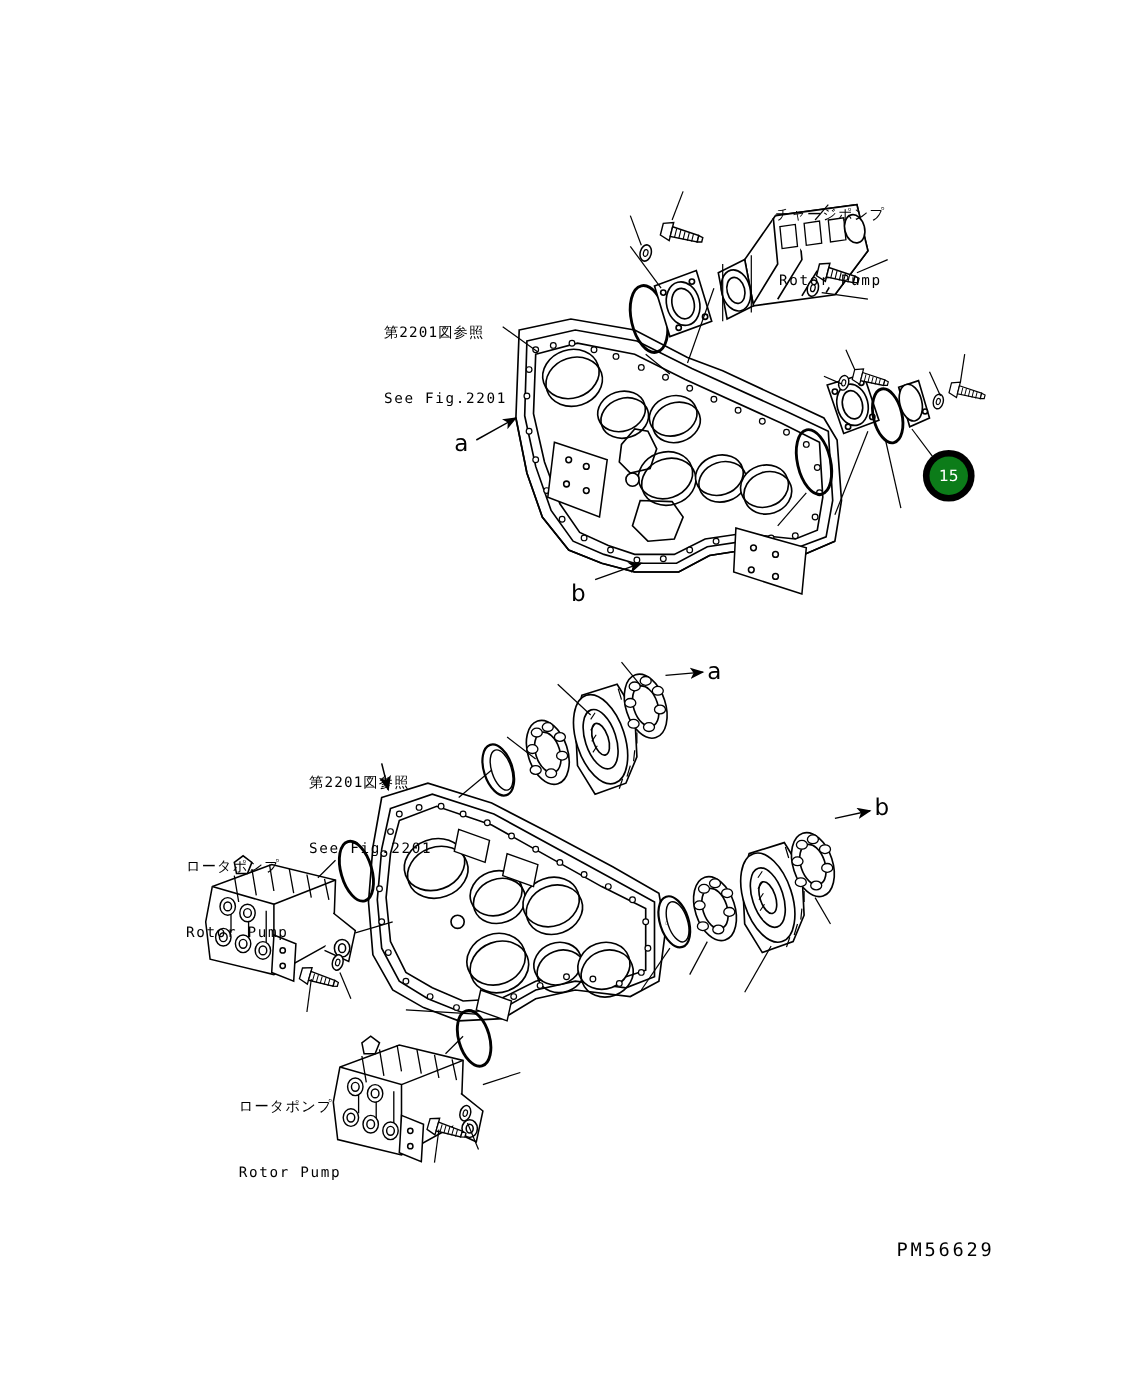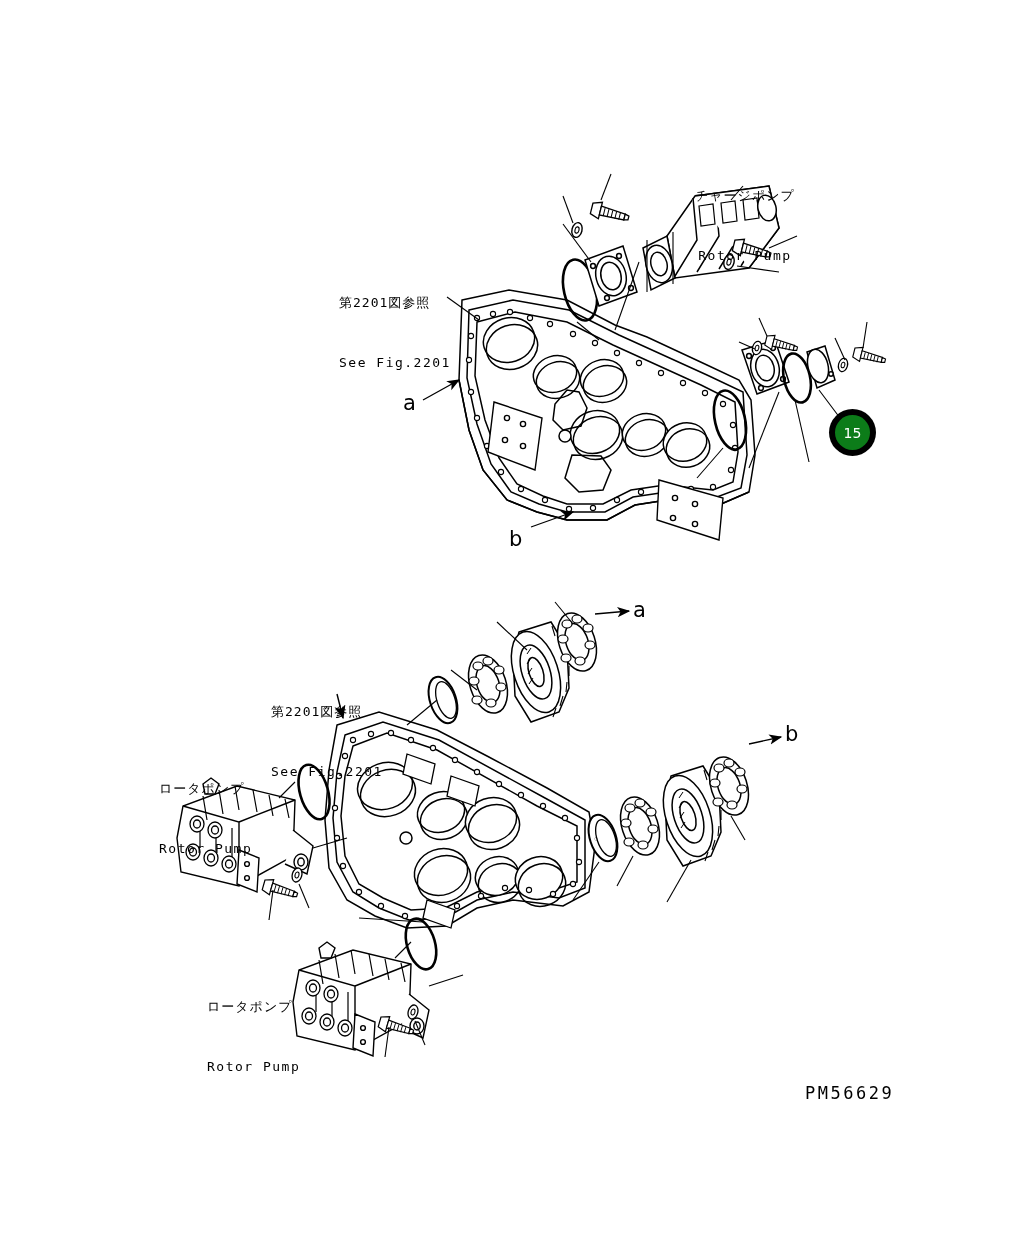--- a/index.html
+++ b/index.html
@@ -2,28 +2,28 @@
 <html><head>
 <meta charset="utf-8">
 <title>Parts Diagram</title>
 <style>
   html,body{margin:0;padding:0;background:#ffffff;}
   body{
     width:1021px;height:1251px;
     font-family:"DejaVu Sans Mono","Liberation Mono",monospace;
     color:#000;overflow:hidden;position:relative;
   }
-  #sheet{position:absolute;left:7px;top:0;width:951px;height:1251px;background:#fff;padding-left:32px;}
+  #sheet{position:absolute;left:17px;top:0;width:951px;height:1251px;background:#fff;padding-left:32px;}
   svg.dwg{position:absolute;left:0;top:0;width:1021px;height:1251px;}
   .lbl{position:absolute;white-space:pre;line-height:1.32;}
   .lbl .jp{font-size:13px;letter-spacing:1px;}
   .lbl .en{font-size:13px;letter-spacing:1.5px;}
   .callout-letter{position:absolute;font-family:"DejaVu Sans","Liberation Sans",sans-serif;
     font-size:21px;}
-  .dwgno{position:absolute;font-size:17px;letter-spacing:2.5px;}
+  .dwgno{position:absolute;font-size:17px;letter-spacing:2.5px;margin-top:44px;}
   .badge{position:absolute;border-radius:50%;display:flex;align-items:center;justify-content:center;
     font-family:"DejaVu Sans","Liberation Sans",sans-serif;font-size:14px;}
 </style>
 </head>
 <body>
 
 <div id="sheet">
 
   <svg class="dwg" viewBox="0 0 1021 1251">
     <defs>

